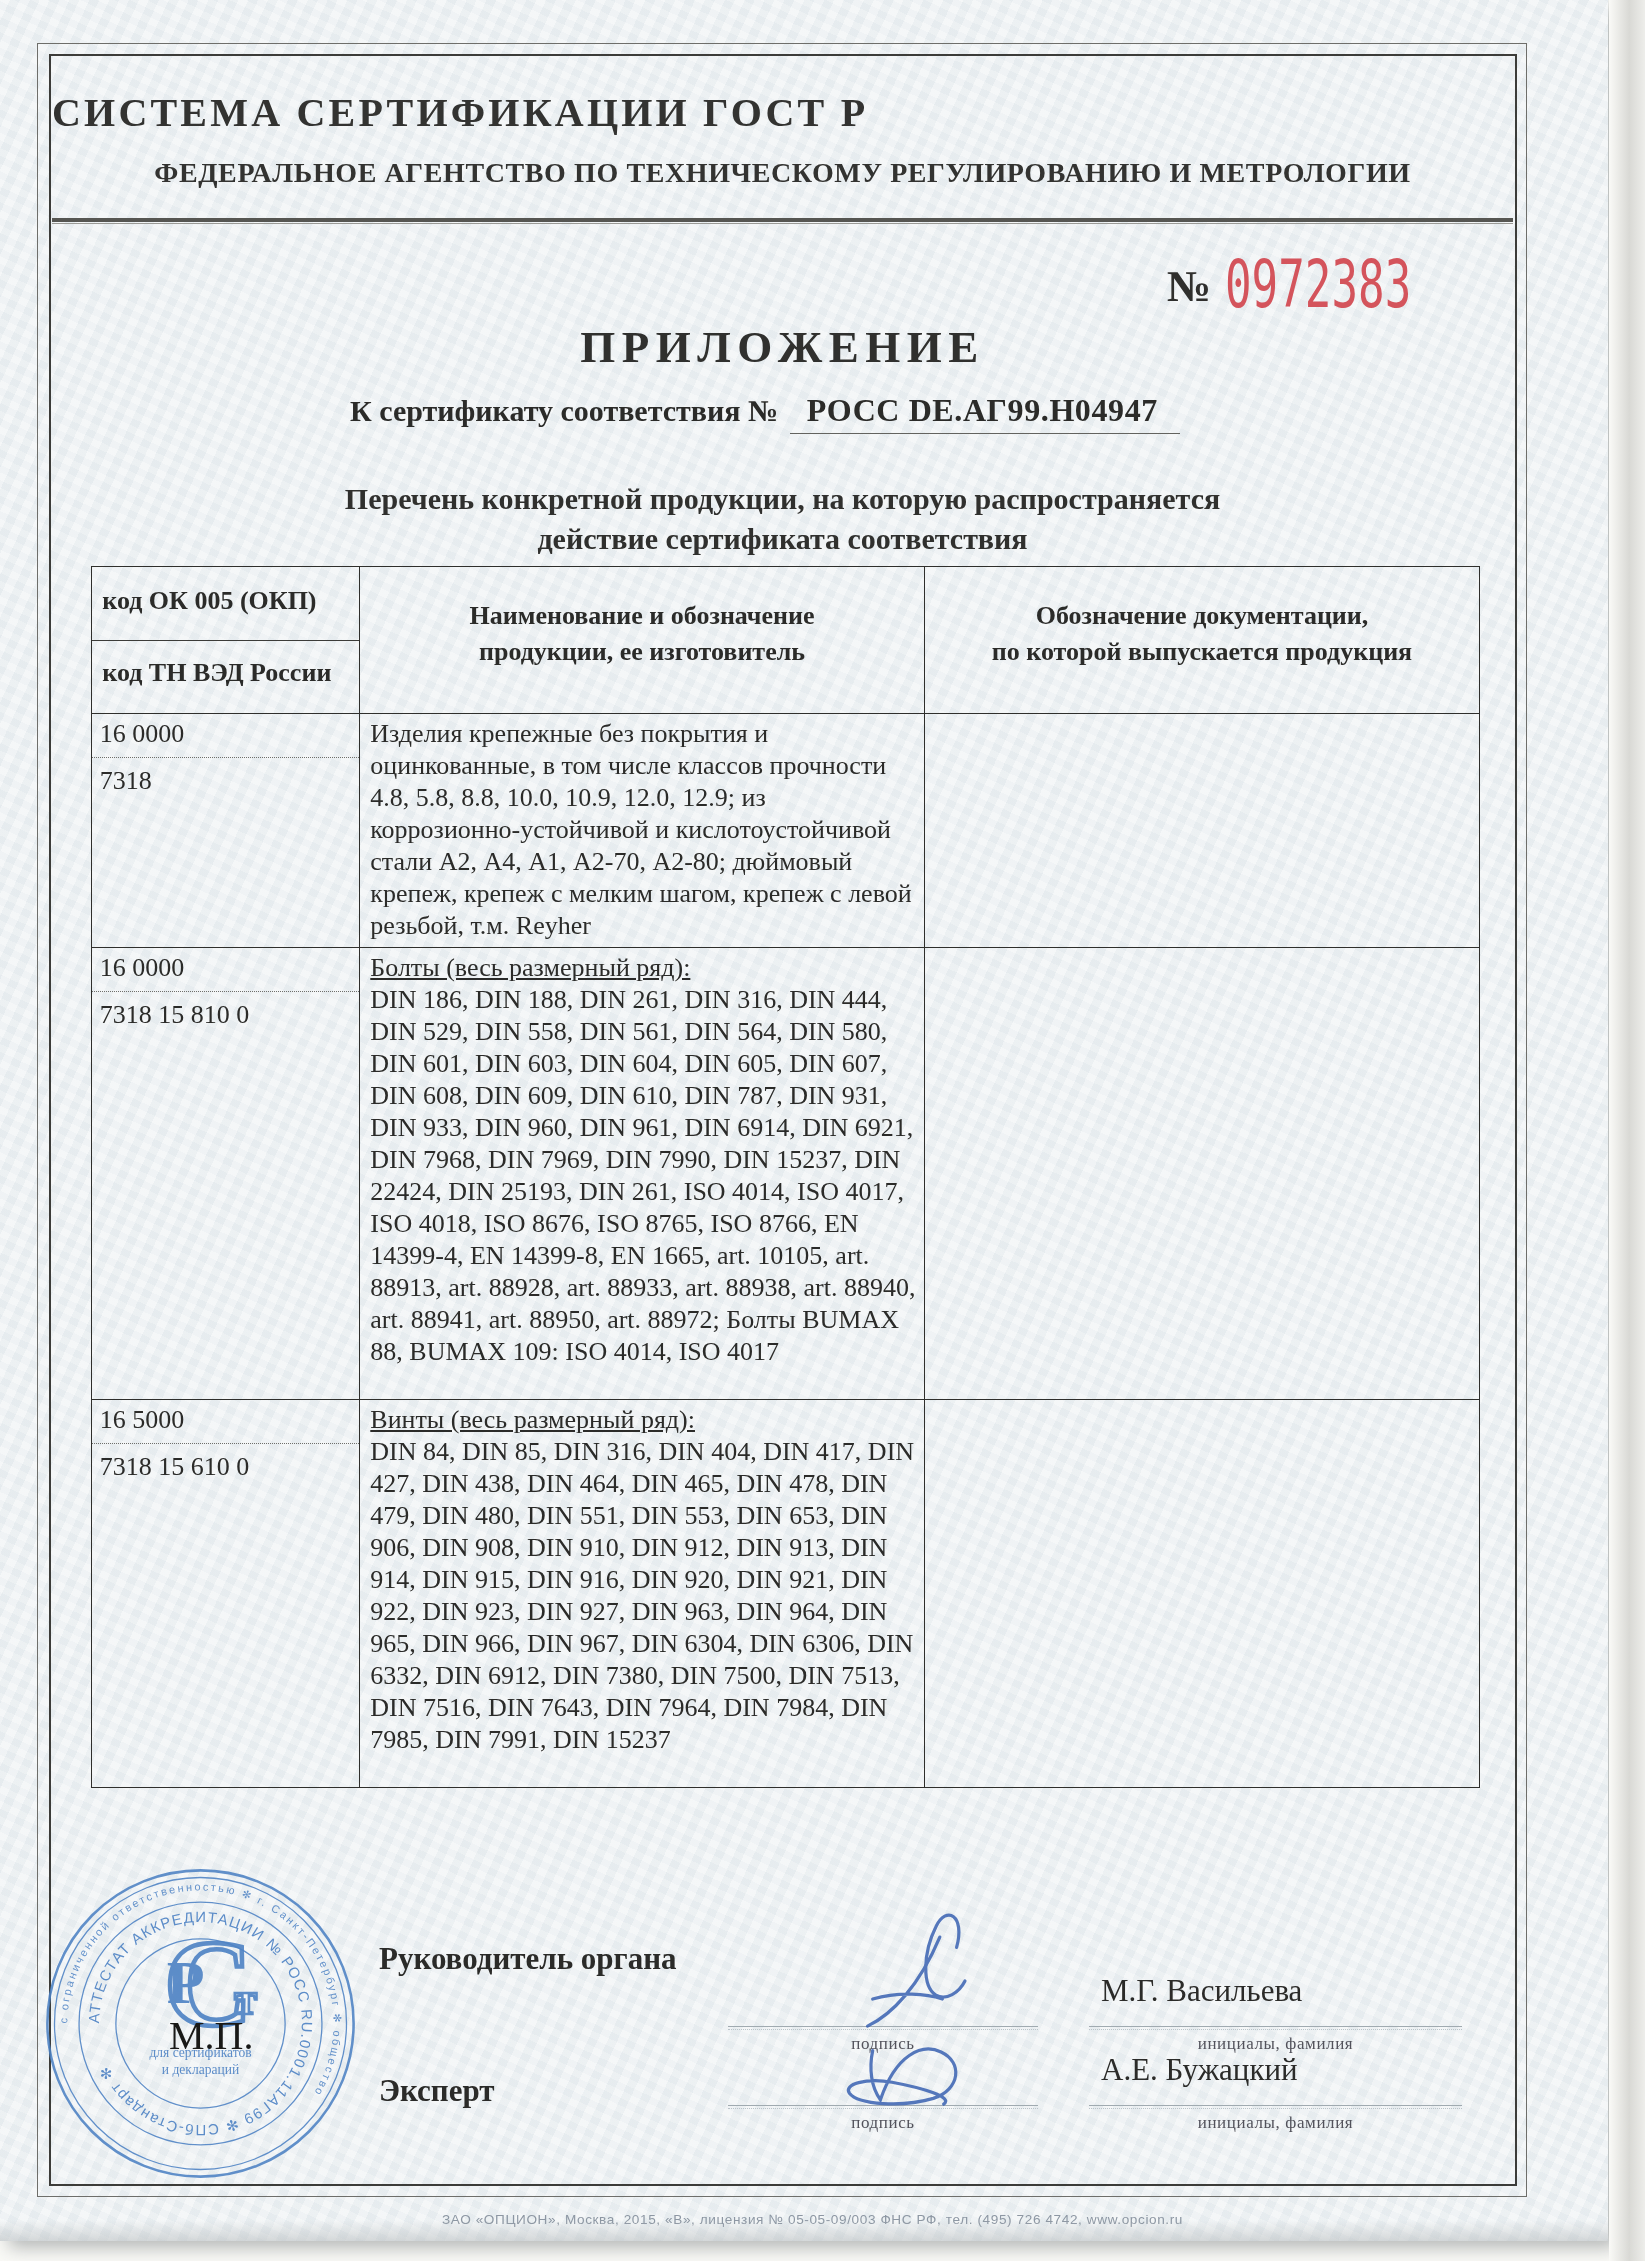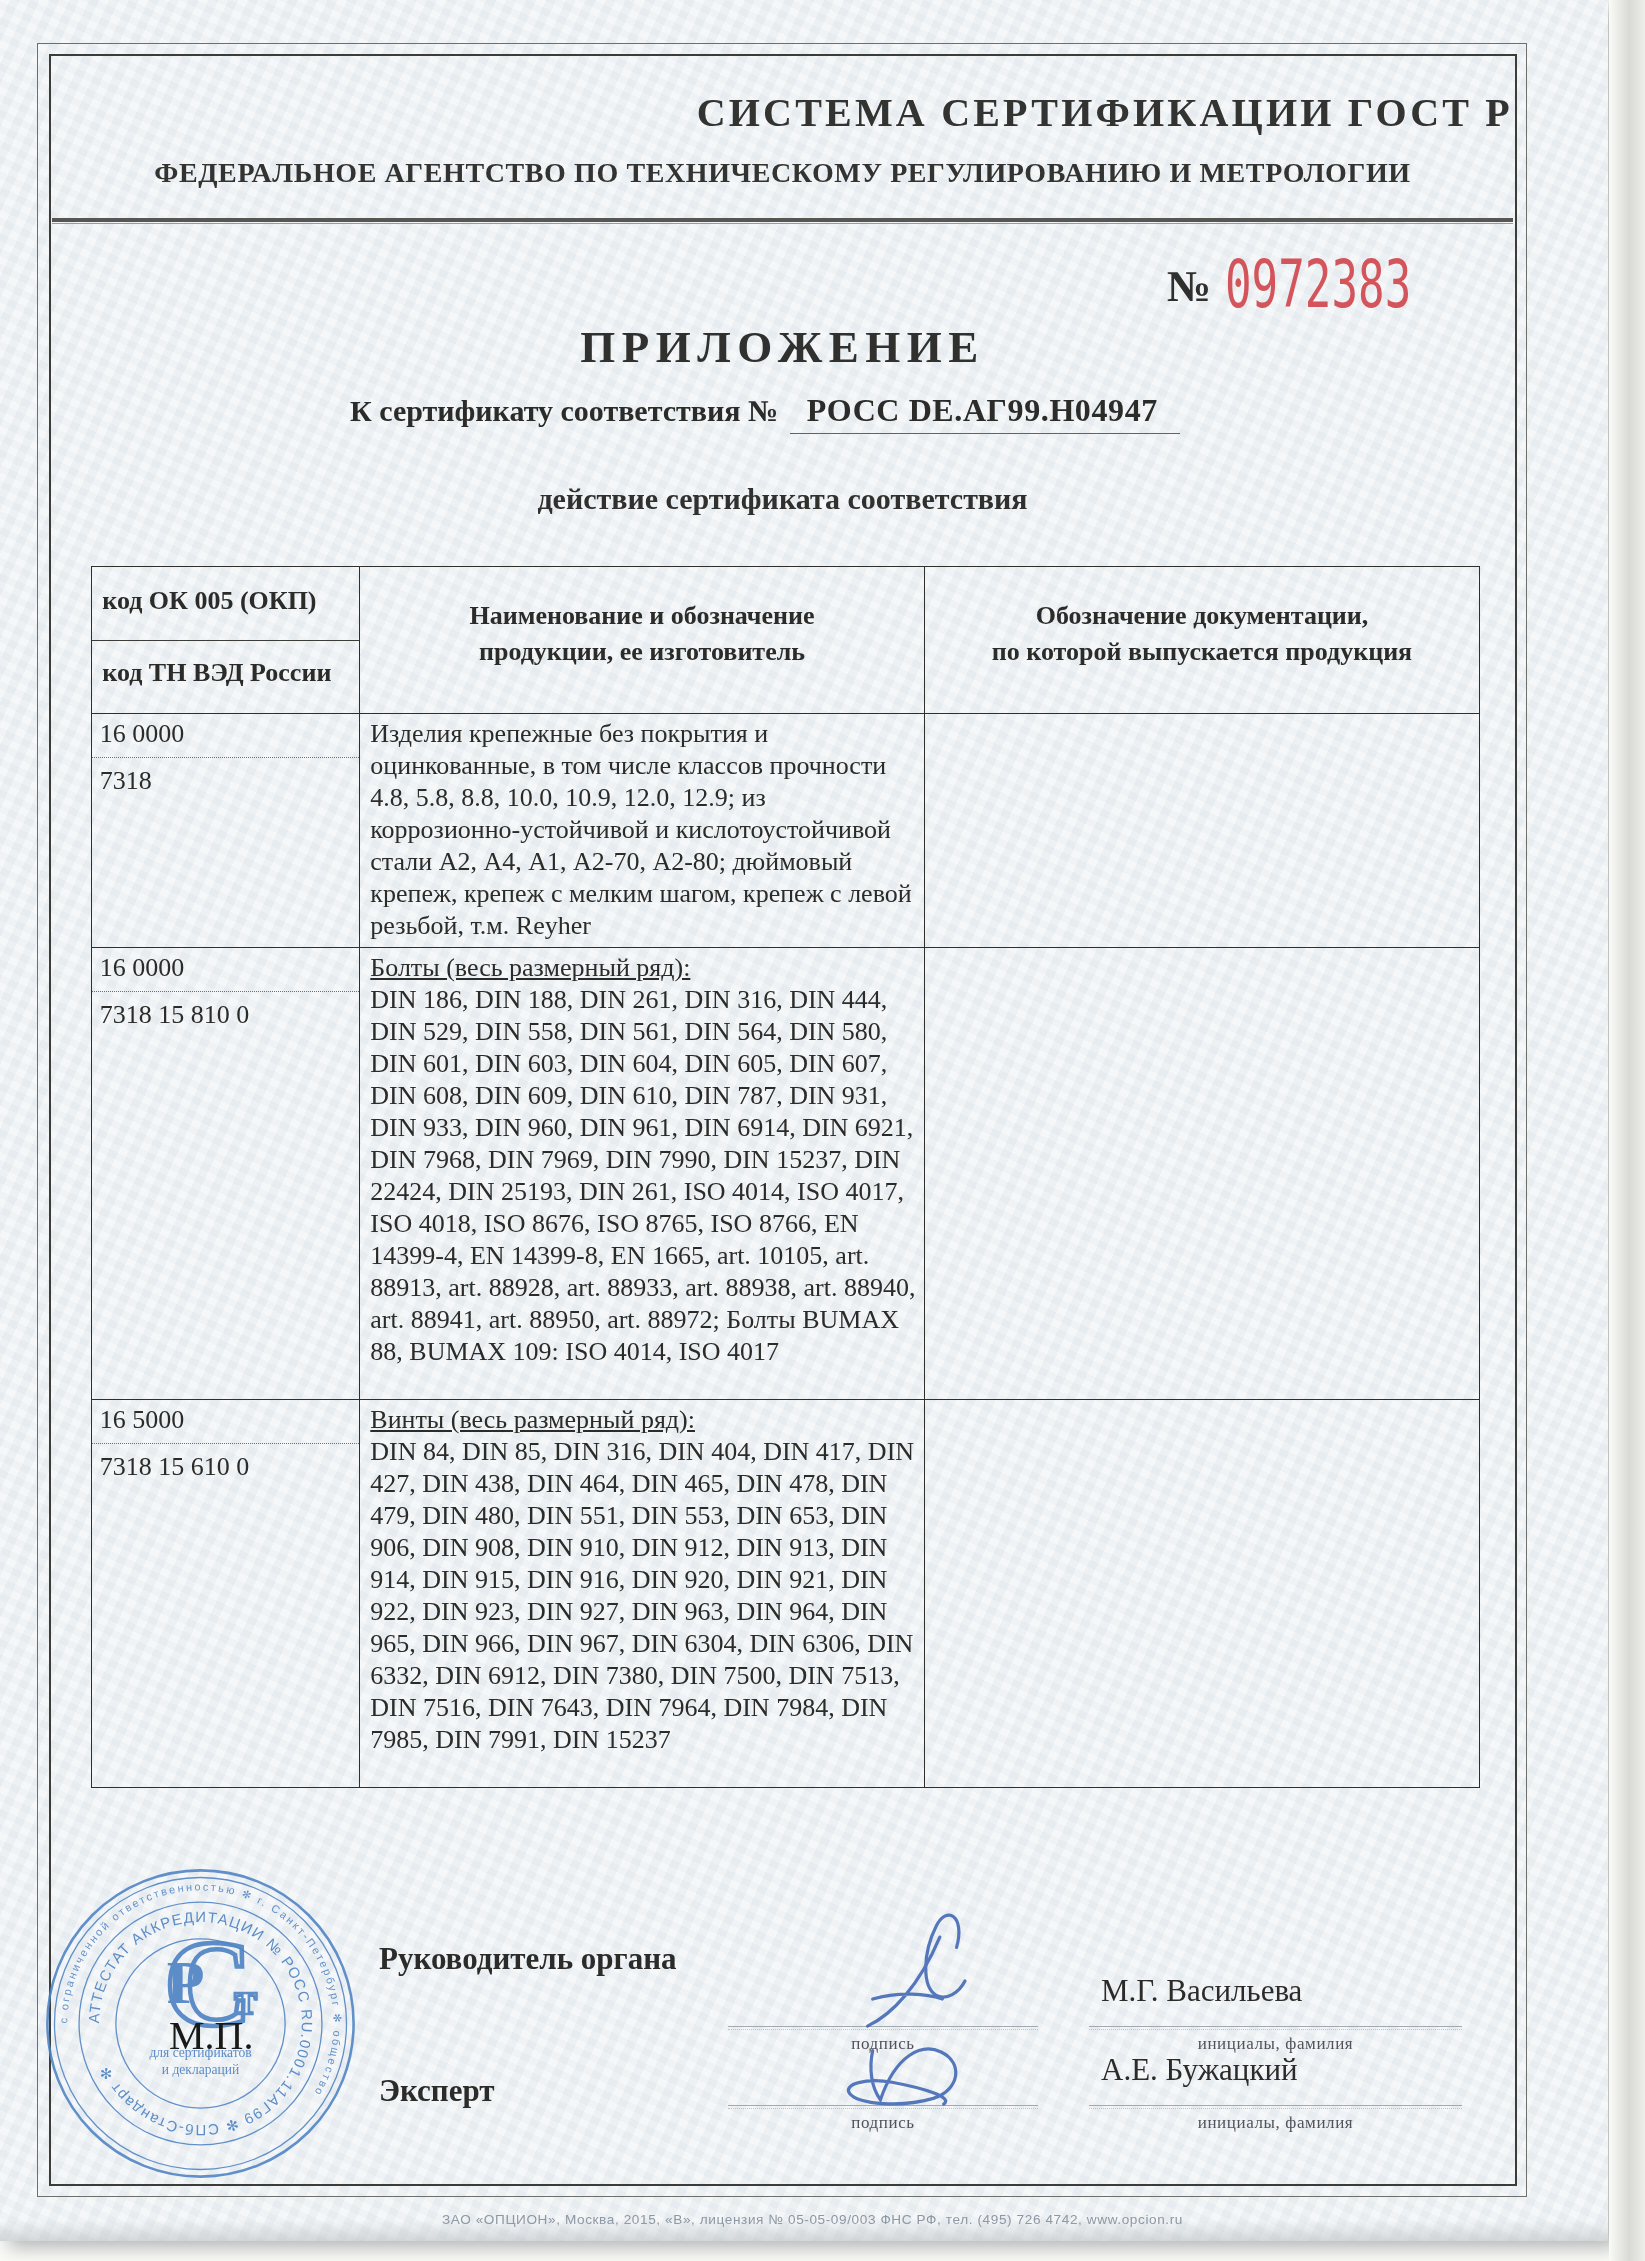--- a/index.html
+++ b/index.html
@@ -7,21 +7,21 @@
         font-family:"Liberation Serif","DejaVu Serif",serif;color:#2b2b29;}
   .paper{position:absolute;left:0;top:0;width:1608px;height:2241px;background:#edf1f3;
          box-shadow:9px 6.5px 17px rgba(110,115,118,.5);}
   .paper-texture{position:absolute;inset:0;pointer-events:none;
     background:
       repeating-linear-gradient(115deg, rgba(255,255,255,.28) 0 9px, rgba(208,219,226,.13) 9px 18px),
       repeating-linear-gradient(25deg, rgba(255,255,255,.20) 0 7px, rgba(203,214,222,.10) 7px 14px);}
   .frame-outer{position:absolute;left:37px;top:43px;width:1488px;height:2152px;border:1.3px solid #6e6e6a;}
   .frame-inner{position:absolute;left:49px;top:54px;width:1464px;height:2128px;border:2.6px solid #3c3c39;}
 
-  .doc-title{position:absolute;left:52px;top:89px;width:1461px;text-align:right;
+  .doc-title{position:absolute;left:52px;top:89px;width:1461px;text-align:left;
              font-size:40px;font-weight:bold;letter-spacing:3.2px;color:#333331;}
   .doc-subtitle{position:absolute;left:52px;top:157px;width:1461px;text-align:center;
              font-size:28px;font-weight:bold;letter-spacing:0.6px;color:#333331;}
   .header-sep{position:absolute;left:52px;top:218px;width:1461px;height:3.9px;background:#565652;}
   .header-sep-light{position:absolute;left:52px;top:223px;width:1461px;height:1.3px;background:#9a9a96;}
 
   .doc-number{position:absolute;left:1167px;top:256px;display:flex;align-items:flex-end;}
   .doc-number .no{font-size:44px;font-weight:bold;line-height:52px;color:#2f2f2d;}
   .doc-number .digits{font-family:"DejaVu Sans Mono",monospace;font-size:65px;line-height:57px;
                       color:#d4545c;transform:scaleX(.68);transform-origin:left bottom;margin-left:14px;}
@@ -100,20 +100,21 @@
       <span class="digits">0972383</span>
     </div>
 
     <div class="appendix">ПРИЛОЖЕНИЕ</div>
 
     <div class="cert-line">
       <span>К сертификату соответствия №</span><span class="cert-num">РОСС DE.АГ99.Н04947</span>
     </div>
 
     <div class="purpose">
+      <div>Перечень конкретной продукции,  на которую распространяется</div>
       <div>действие сертификата соответствия</div>
     </div>
 
     <table class="products">
       <colgroup>
           <col style="width:268px">
           <col style="width:565px">
           <col style="width:555px">
         </colgroup>
       <tbody>

